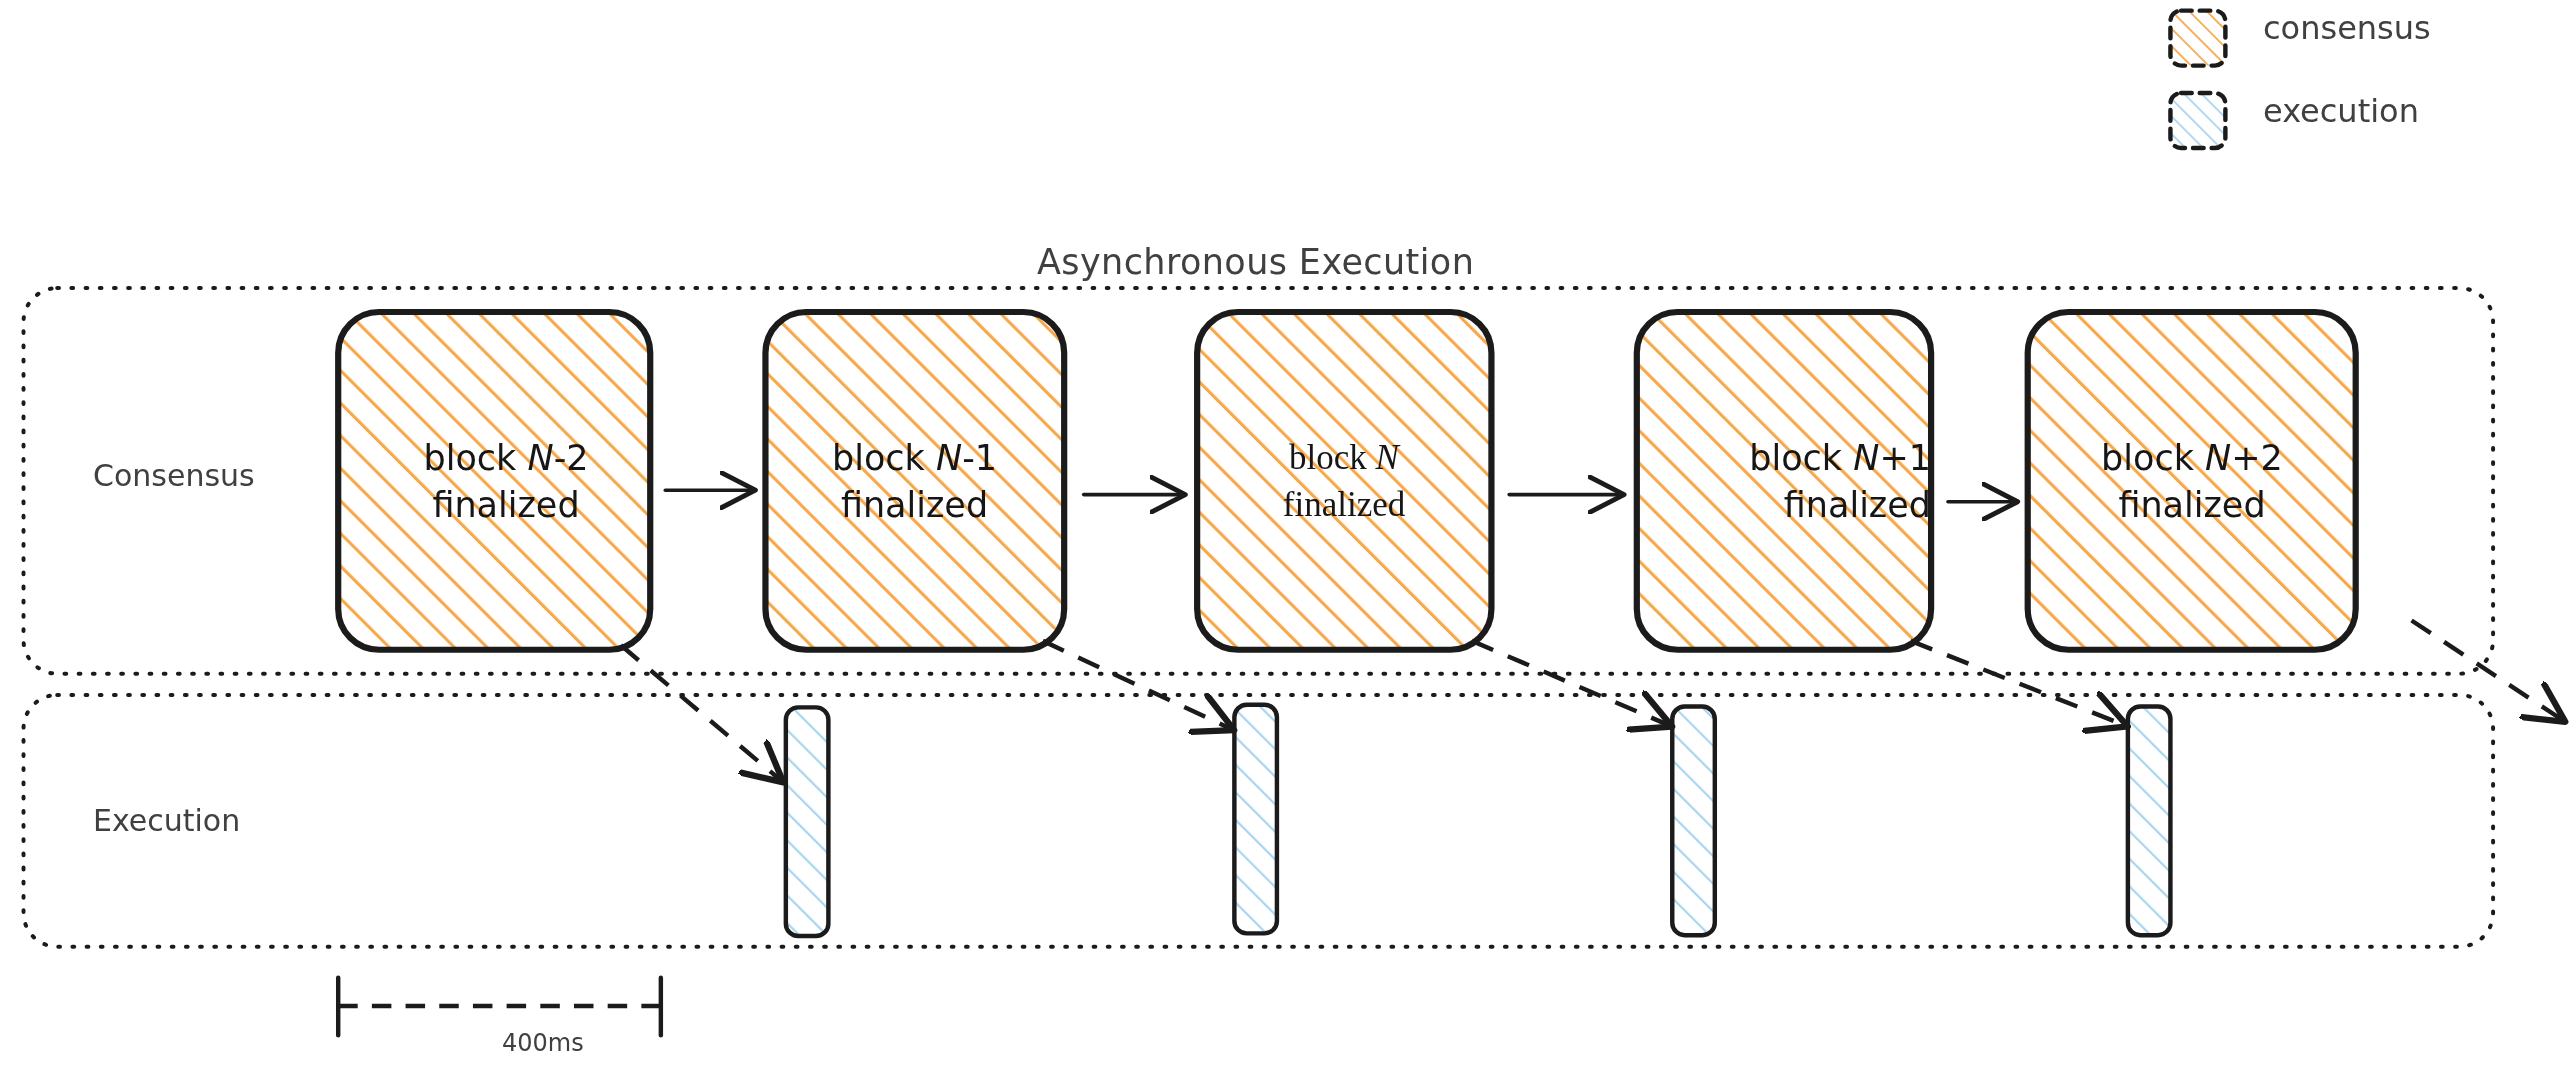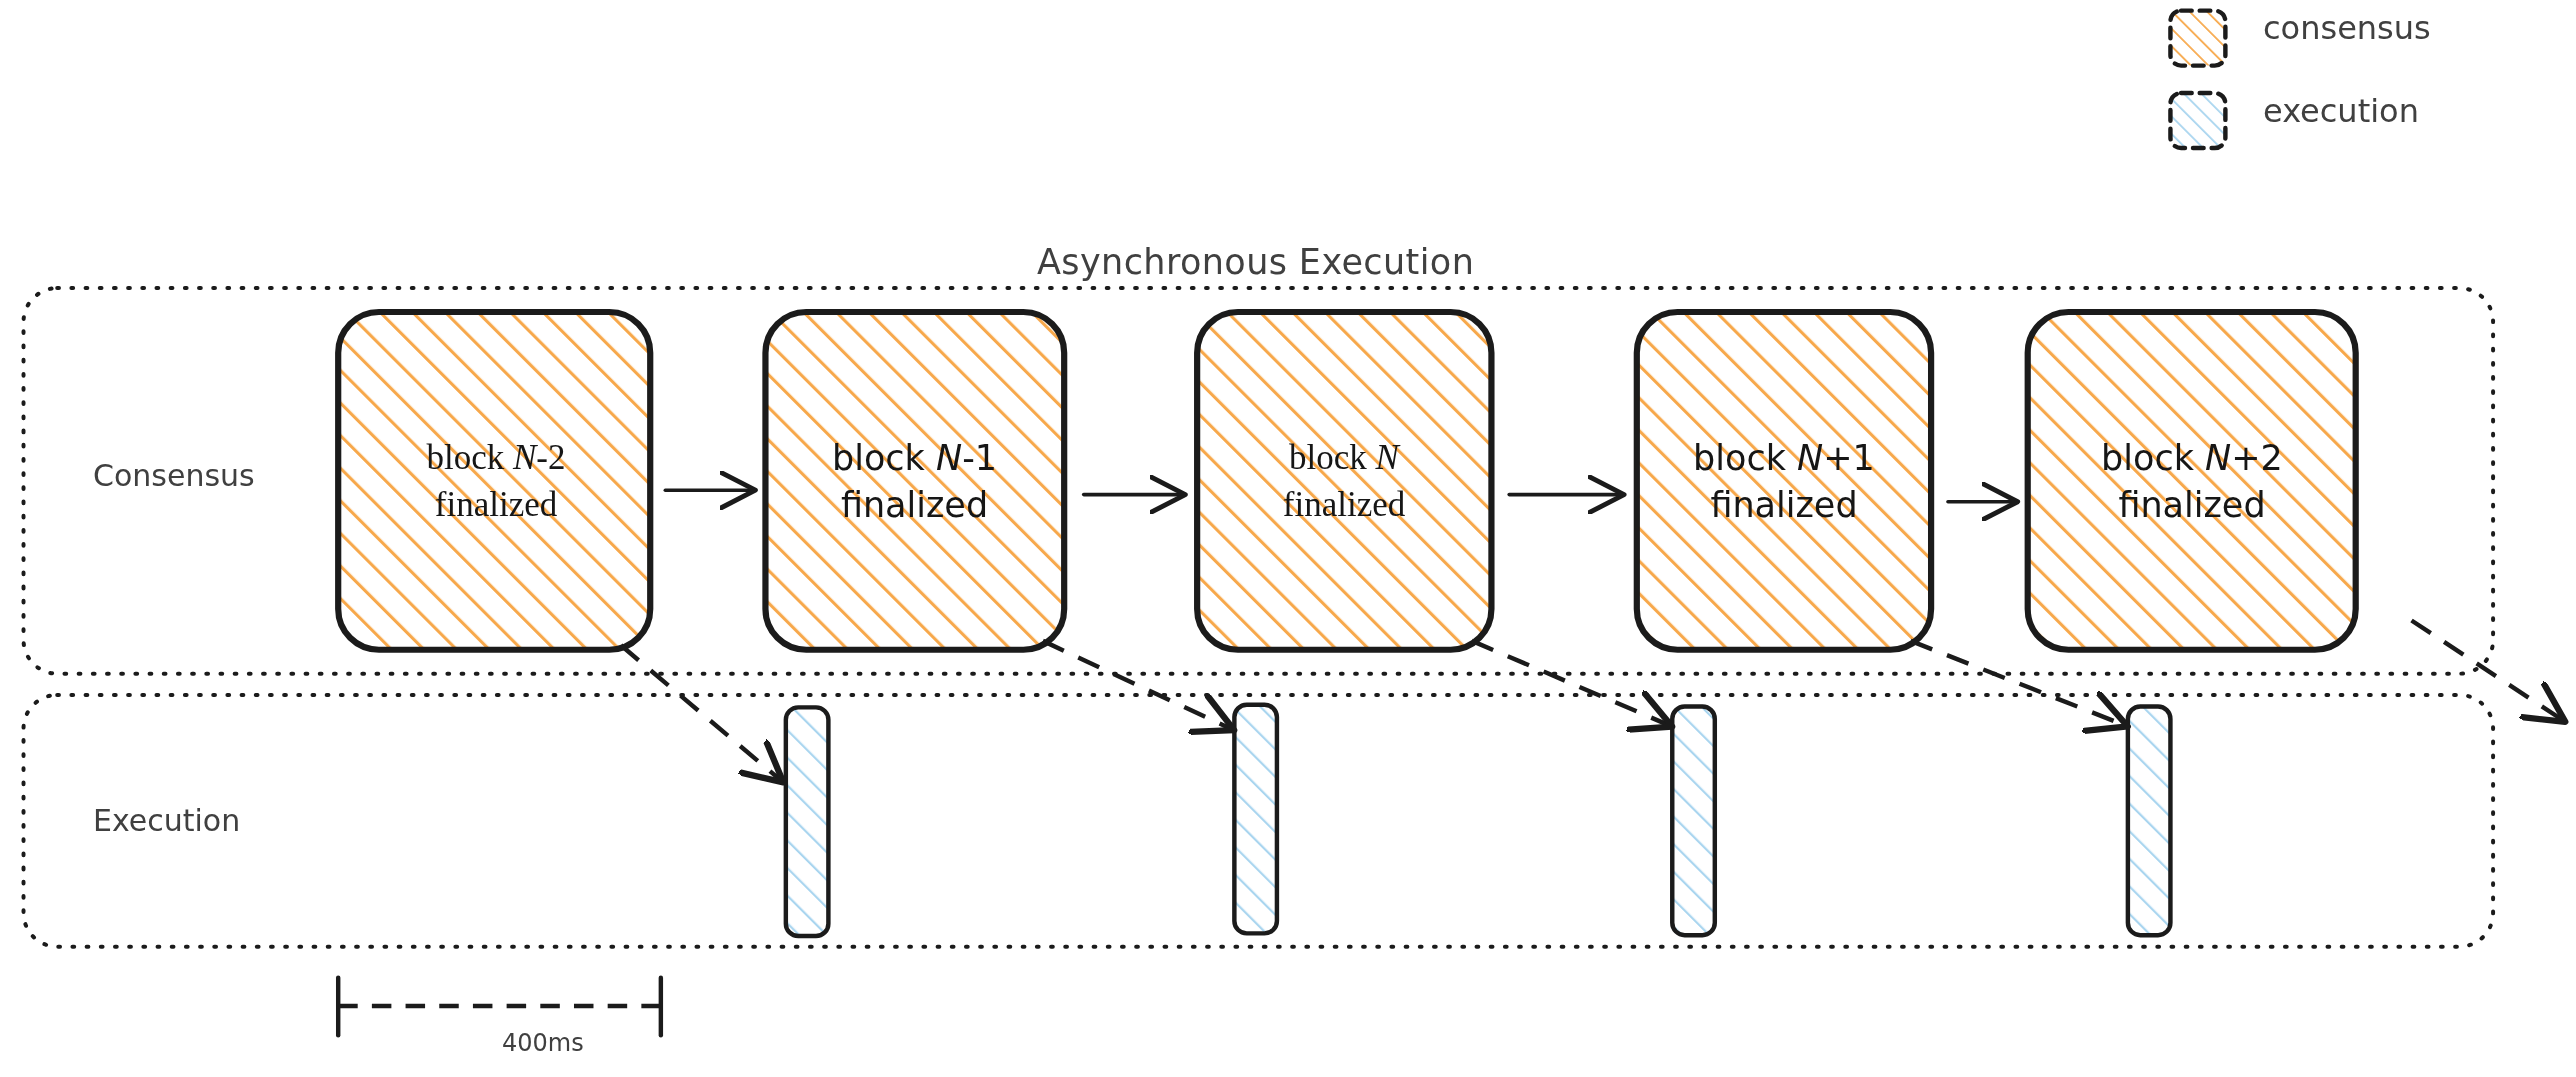--- a/index.html
+++ b/index.html
@@ -146,33 +146,33 @@
       <rect x="2448" y="105" width="62" height="62" rx="12" ry="12" fill="url(#hatchBlueSm)" stroke="none"></rect>
       <rect x="2448" y="105" width="62" height="62" rx="12" ry="12" fill="none" stroke="#1b1b1b" stroke-width="5" stroke-dasharray="12 9" stroke-linecap="round"></rect>
     </g>
   </svg>
 
   <div class="lbl handwritten" id="title">Asynchronous Execution</div>
 
   <div class="lbl handwritten" id="consensus-row-label">Consensus</div>
   <div class="lbl handwritten" id="execution-row-label">Execution</div>
 
-  <div class="blocktext handwritten" style="left:340px;top:435px;width:312px;font-family:Liberation Serif, serif;">
+  <div class="blocktext handwritten" style="left:350px;top:435px;width:312px;">
     <div><span>block </span><em>N</em><span>-2</span></div>
     <div>finalized</div>
   </div>
   <div class="blocktext handwritten" style="left:765px;top:435px;width:299px;">
     <div><span>block </span><em>N</em><span>-1</span></div>
     <div>finalized</div>
   </div>
   <div class="blocktext handwritten" style="left:1197px;top:435px;width:294px;font-family:Liberation Serif, serif;">
     <div><span>block </span><em>N</em><span></span></div>
     <div>finalized</div>
   </div>
-  <div class="blocktext handwritten" style="left:1637px;top:435px;width:294px;">
+  <div class="blocktext handwritten" style="left:1637px;top:435px;width:294px;text-align:right;">
     <div><span>block </span><em>N</em><span>+1</span></div>
     <div>finalized</div>
   </div>
   <div class="blocktext handwritten" style="left:2028px;top:435px;width:328px;">
     <div><span>block </span><em>N</em><span>+2</span></div>
     <div>finalized</div>
   </div>
 
   <div class="lbl handwritten" id="ms-label">400ms</div>
 

